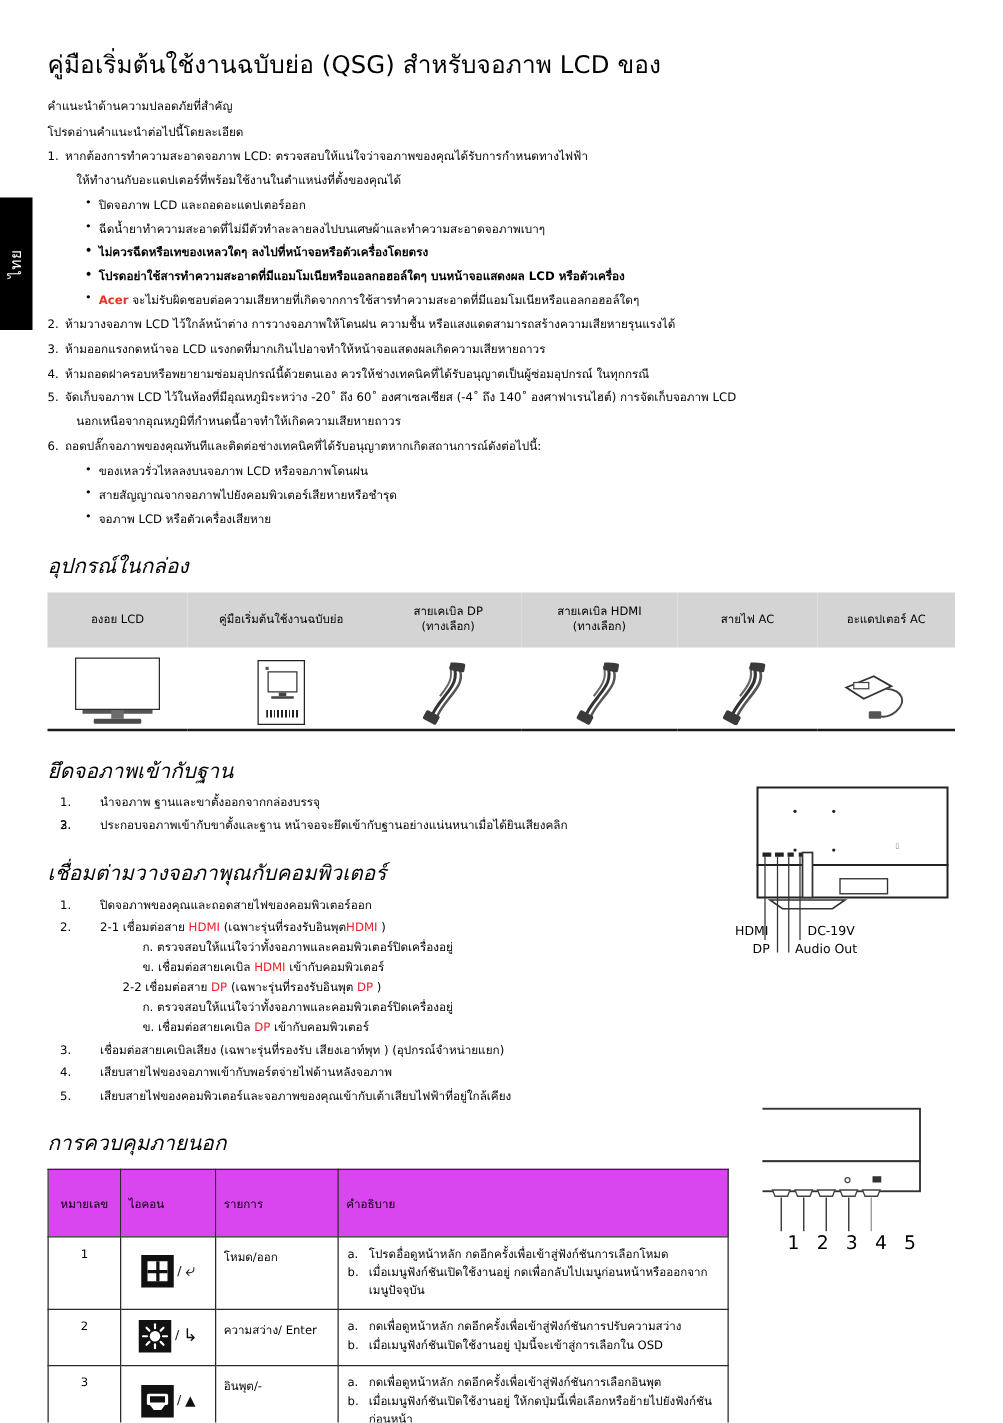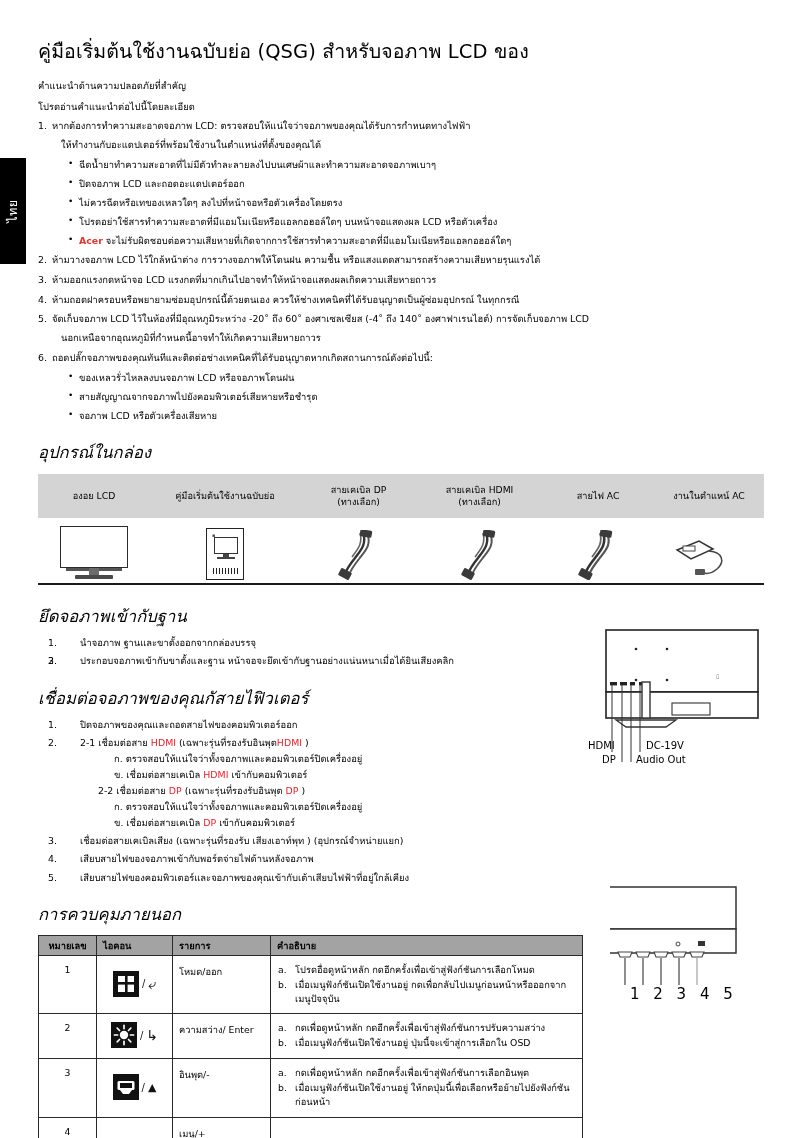--- a/index.html
+++ b/index.html
@@ -53,21 +53,21 @@
 
   ol.safety { list-style: none; margin: 3px 0 0 0; padding: 0; font-size: 9.4px; }
   ol.safety > li { margin-top: 5.5px; line-height: 1.5; position: relative; padding-left: 14px; }
   ol.safety > li .num { position: absolute; left: 0; top: 0; }
   .cont { display: block; margin-top: 5px; padding-left: 9px; }
   ul.dots { list-style: none; margin: 4px 0 0 0; padding: 0 0 0 16px; }
   ul.dots li { position: relative; padding-left: 11px; margin-top: 5.5px; line-height: 1.45; }
   ul.dots li:before {
     content: "•"; position: absolute; left: 0; top: -1px; font-size: 9px;
   }
-  .bold { font-weight: normal; }
+  .bold { font-weight: bold; }
   .acer { color: #e8352b; font-weight: bold; }
   .red { color: #ee1c25; }
 
   
   .box-table { width: 726px; margin-top: 9px; border-collapse: collapse; }
   .box-table .hdr td {
     background: #d4d4d4;
     text-align: center;
     font-size: 9.2px;
     padding: 10px 3px;
@@ -109,22 +109,22 @@
   .sub-a { display:block; padding-left: 34px; margin-top: 2px; }
   .sub-b { display:block; padding-left: 18px; margin-top: 2px; }
 
   
   .back-diagram { position: absolute; left: 604px; top: 628px; width: 190px; height: 150px; }
 
   
   .ctrl-table { width: 545px; margin-top: 8px; border-collapse: collapse; font-size: 9.3px; }
   .ctrl-table th, .ctrl-table td { border: 1px solid #2a2a2a; }
   .ctrl-table thead th {
-    background: #a3a3a3; font-weight: bold; font-size: 9.3px;
-    padding: 2px 6px; text-align: left;
+    background: #d946ef; font-weight: normal; font-size: 9.3px;
+    padding: 19px 6px; text-align: left;
   }
   .ctrl-table thead th.c { text-align: left; }
   .ctrl-table td.no { text-align: center; vertical-align: top; padding-top: 8px; width: 58px; }
   .ctrl-table td.ico { text-align: center; vertical-align: middle; width: 76px; padding: 6px 2px; }
   .ctrl-table td.item { vertical-align: top; padding: 8px 6px; width: 98px; }
   .ctrl-table td.desc { vertical-align: top; padding: 7px 7px; line-height: 1.5; }
   .ctrl-table td.desc .line { position: relative; padding-left: 17px; margin-bottom: 1px; }
   .ctrl-table td.desc .line .lb { position: absolute; left: 0; top: 0; }
 
   
@@ -165,22 +165,22 @@
     <div class="sub">คำแนะนำด้านความปลอดภัยที่สำคัญ</div>
     <div class="sub2">โปรดอ่านคำแนะนำต่อไปนี้โดยละเอียด</div>
 
     <ol class="safety">
 
       <li>
         <span class="num">1.</span>
         <span>หากต้องการทำความสะอาดจอภาพ LCD: ตรวจสอบให้แน่ใจว่าจอภาพของคุณได้รับการกำหนดทางไฟฟ้า</span>
         <span class="cont">ให้ทำงานกับอะแดปเตอร์ที่พร้อมใช้งานในตำแหน่งที่ตั้งของคุณได้</span>
         <ul class="dots">
+          <li><span>ปิดจอภาพ LCD และถอดอะแดปเตอร์ออก</span></li>
           <li><span>ฉีดน้ำยาทำความสะอาดที่ไม่มีตัวทำละลายลงไปบนเศษผ้าและทำความสะอาดจอภาพเบาๆ</span></li>
-          <li><span>ปิดจอภาพ LCD และถอดอะแดปเตอร์ออก</span></li>
           <li class="bold"><span>ไม่ควรฉีดหรือเทของเหลวใดๆ ลงไปที่หน้าจอหรือตัวเครื่องโดยตรง</span></li>
           <li class="bold"><span>โปรดอย่าใช้สารทำความสะอาดที่มีแอมโมเนียหรือแอลกอฮอล์ใดๆ บนหน้าจอแสดงผล LCD หรือตัวเครื่อง</span></li>
           <li><span class="acer">Acer</span> <span>จะไม่รับผิดชอบต่อความเสียหายที่เกิดจากการใช้สารทำความสะอาดที่มีแอมโมเนียหรือแอลกอฮอล์ใดๆ</span></li>
         </ul>
       </li>
 
       <li>
         <span class="num">2.</span>
         <span>ห้ามวางจอภาพ LCD ไว้ใกล้หน้าต่าง การวางจอภาพให้โดนฝน ความชื้น หรือแสงแดดสามารถสร้างความเสียหายรุนแรงได้</span>
       </li>
@@ -228,21 +228,21 @@
           <span>(ทางเลือก)</span>
         </td>
         <td style="width:125px">
           <span>สายเคเบิล HDMI</span><br>
           <span>(ทางเลือก)</span>
         </td>
         <td style="width:112px">
           <span>สายไฟ AC</span>
         </td>
         <td>
-          <span>งานในตำแหน์ AC</span>
+          <span>อะแดปเตอร์ AC</span>
         </td>
       </tr>
       <tr class="icons">
         <td>
           <div class="mon-big">
             <div class="scr"></div>
                 <div class="base2"></div>
                 <div class="neck"></div>
                 <div class="base"></div>
           </div>
@@ -314,21 +314,21 @@
       </li>
       <li>
         <span class="n">2.</span>
       </li>
       <li>
         <span class="n">3.</span>
         <span>ประกอบจอภาพเข้ากับขาตั้งและฐาน หน้าจอจะยึดเข้ากับฐานอย่างแน่นหนาเมื่อได้ยินเสียงคลิก</span>
       </li>
     </ol>
 
-    <h2 class="section">เชื่อมต่อจอภาพของคุณกัสายไฟิวเตอร์</h2>
+    <h2 class="section">เชื่อมต่ามวางจอภาพุณกับคอมพิวเตอร์</h2>
     <ol class="steps">
       <li>
         <span class="n">1.</span>
         <span>ปิดจอภาพของคุณและถอดสายไฟของคอมพิวเตอร์ออก</span>
       </li>
       <li>
         <span class="n">2.</span>
         <span><span>2-1 เชื่อมต่อสาย </span><span class="red">HDMI</span><span> (เฉพาะรุ่นที่รองรับอินพุต</span><span class="red">HDMI</span><span> )</span></span>
         <span class="sub-a">ก. ตรวจสอบให้แน่ใจว่าทั้งจอภาพและคอมพิวเตอร์ปิดเครื่องอยู่</span>
         <span class="sub-a"><span>ข. เชื่อมต่อสายเคเบิล </span><span class="red">HDMI</span><span> เข้ากับคอมพิวเตอร์</span></span>

